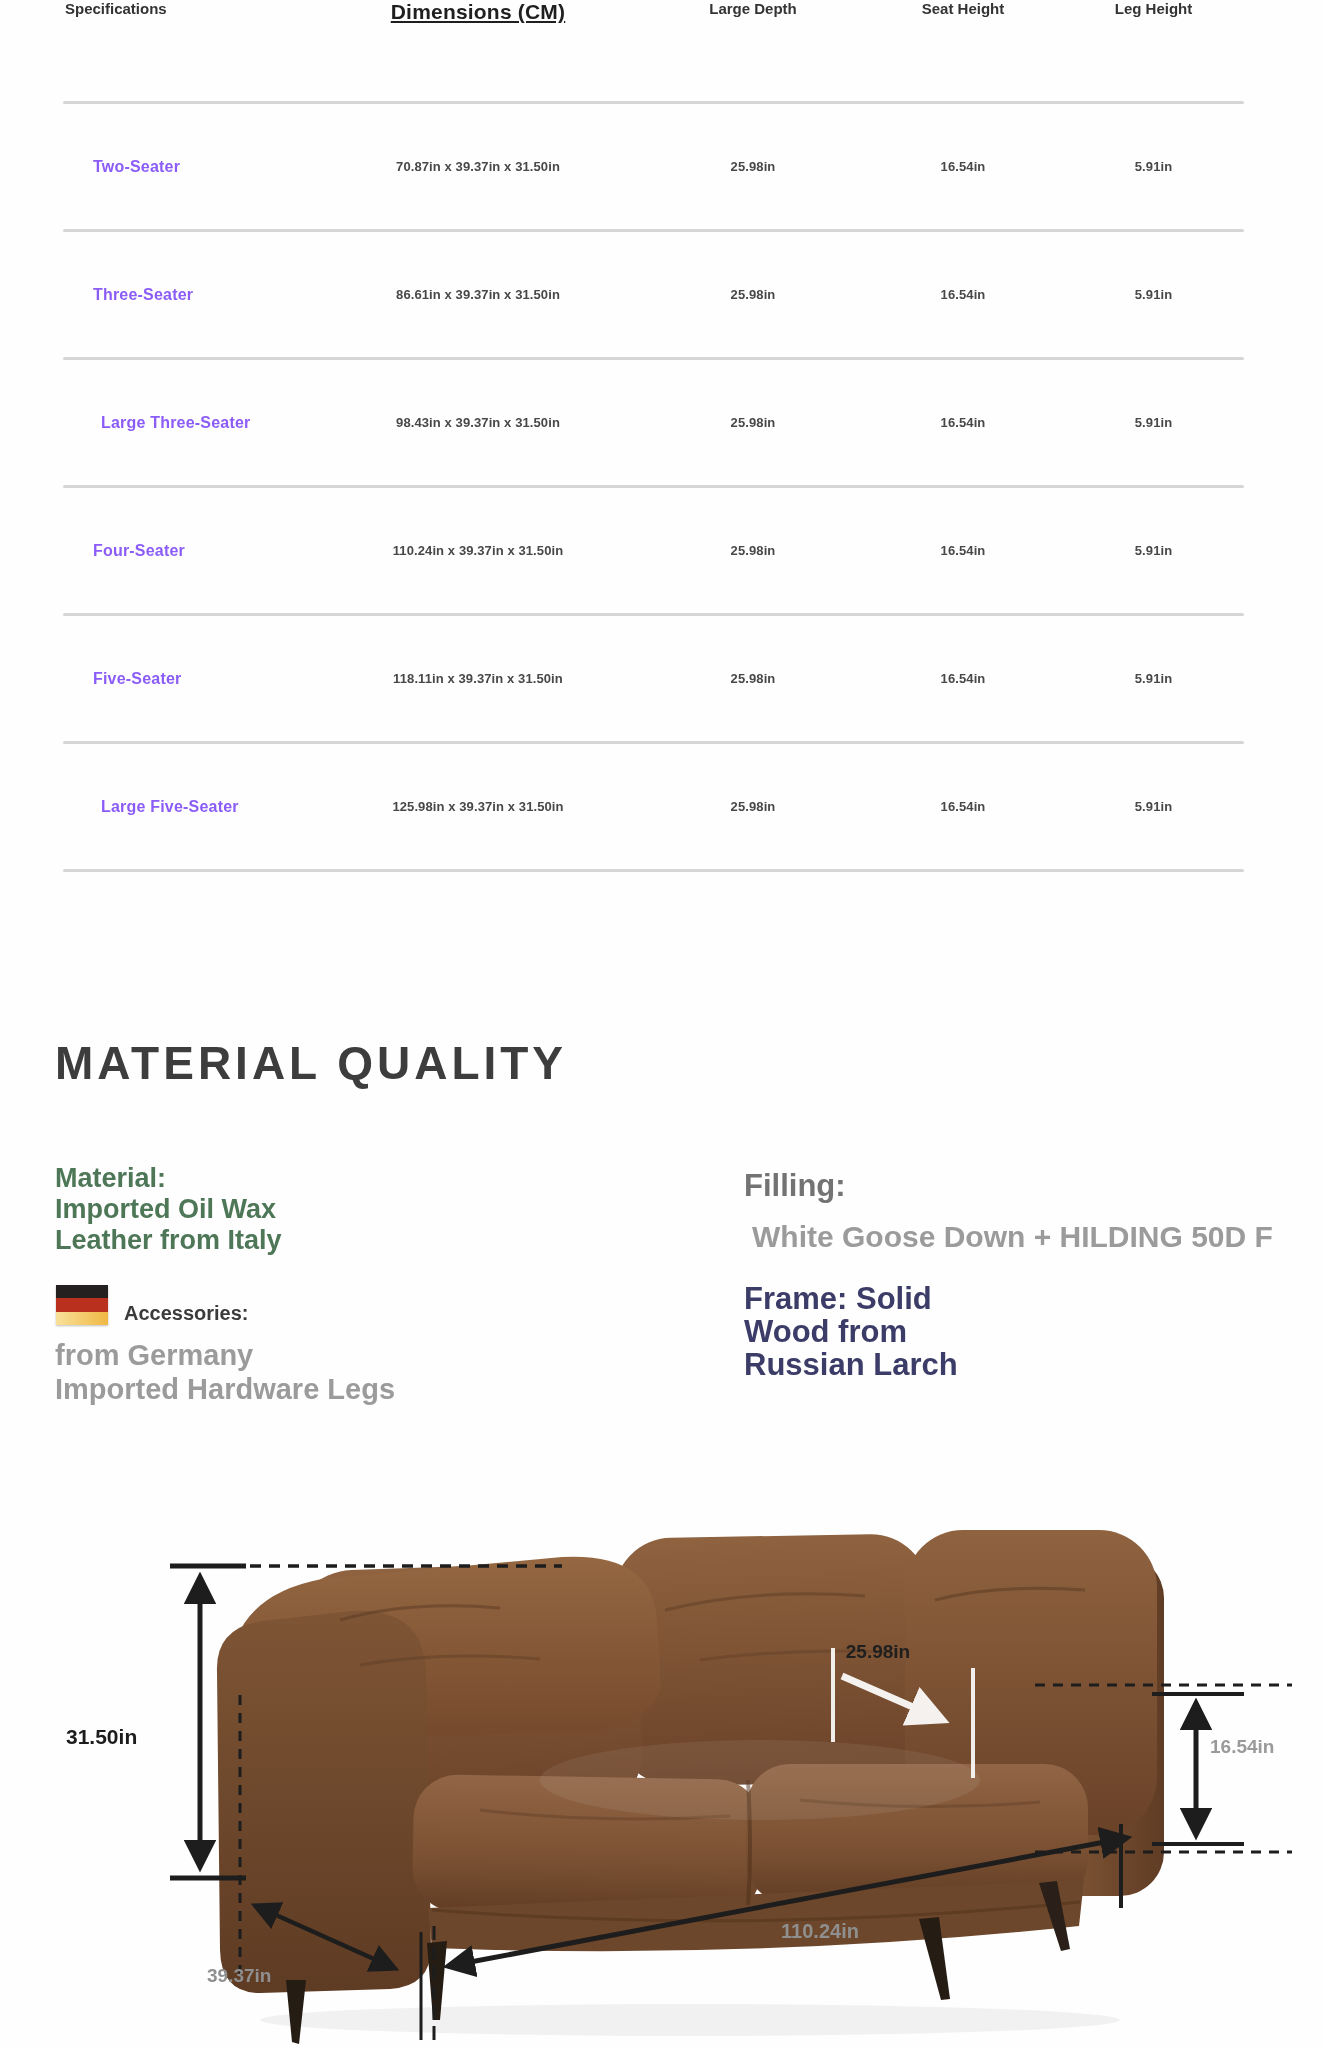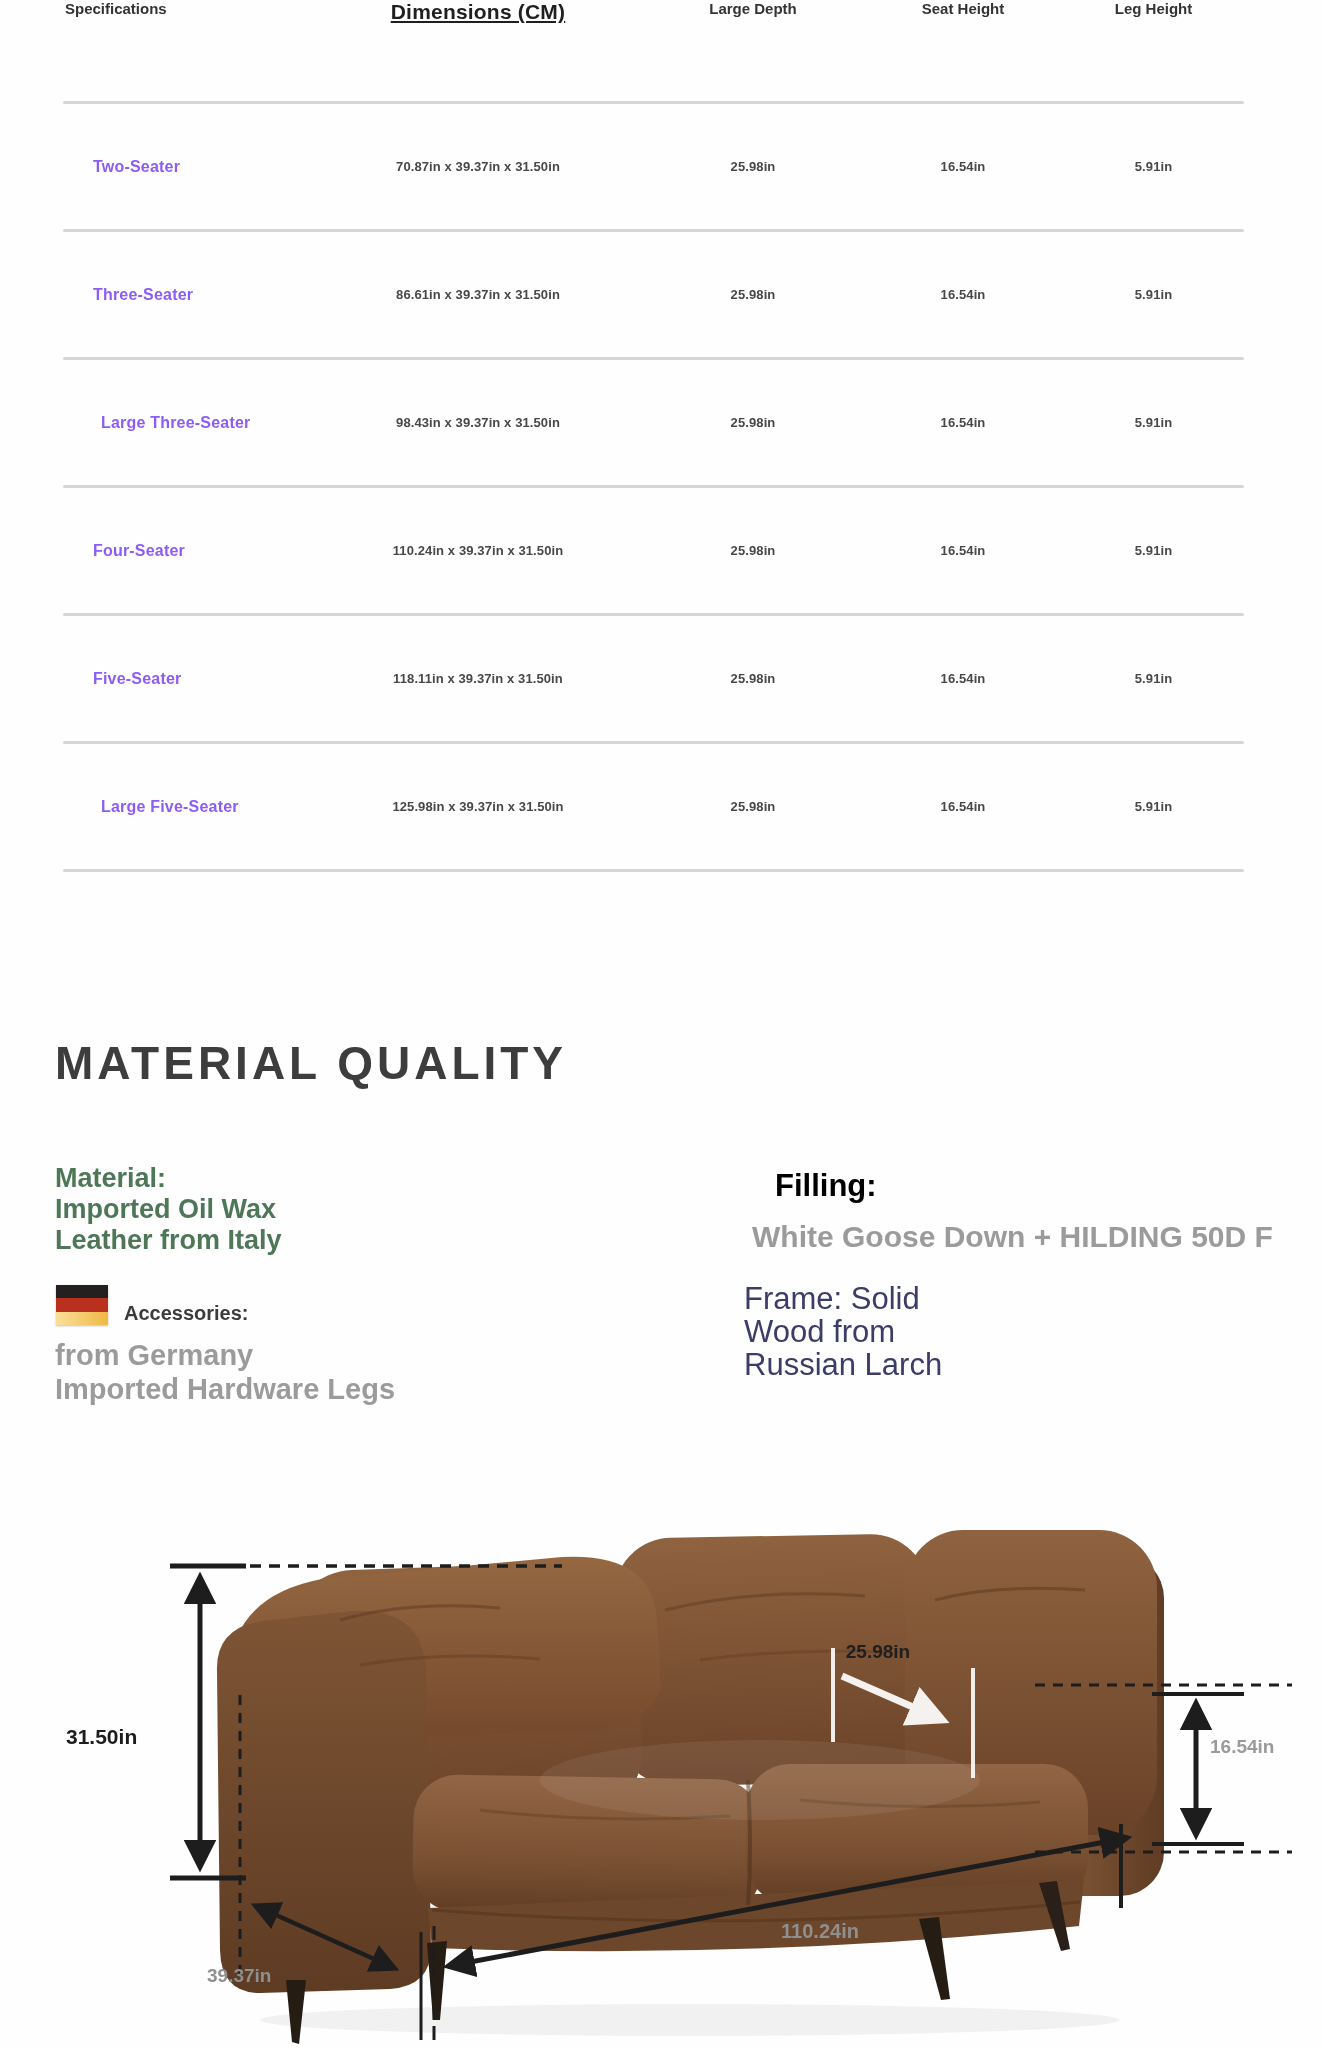--- a/index.html
+++ b/index.html
@@ -41,30 +41,30 @@
   .flag .f1 { flex:1; background:#23201f; }
   .flag .f2 { flex:1; background:#b9301f; }
   .flag .f3 { flex:1; background:linear-gradient(90deg,#f8e09a,#f0b844); }
   .accessories-label { font-size:20px; font-weight:bold; color:#3b3b3b; }
   .accessories-text {
     position:absolute; left:55px; top:1338px;
     font-size:29px; font-weight:bold; line-height:34px; color:#9b9b9b;
   }
   .filling-label {
     position:absolute; left:744px; top:1168px;
-    font-size:31px; font-weight:bold; color:#000000;margin-left:31px;
+    font-size:31px; font-weight:bold; color:#737373;
   }
   .filling-value {
     position:absolute; left:752px; top:1220px; width:570px;
     font-size:30px; font-weight:bold; color:#9b9b9b;
     white-space:nowrap; overflow:hidden;
   }
   .frame-block {
     position:absolute; left:744px; top:1282px;
-    font-size:31px; font-weight:normal; line-height:33px; color:#3c3c68;
+    font-size:31px; font-weight:bold; line-height:33px; color:#3c3c68;
   }
 
   
   .diagram { position:absolute; left:0; top:1480px; width:1322px; height:568px; }
   svg { display:block; }
   svg text { font-family:"Liberation Sans", sans-serif; font-weight:bold; }
 </style>
 </head>
 <body>
 

